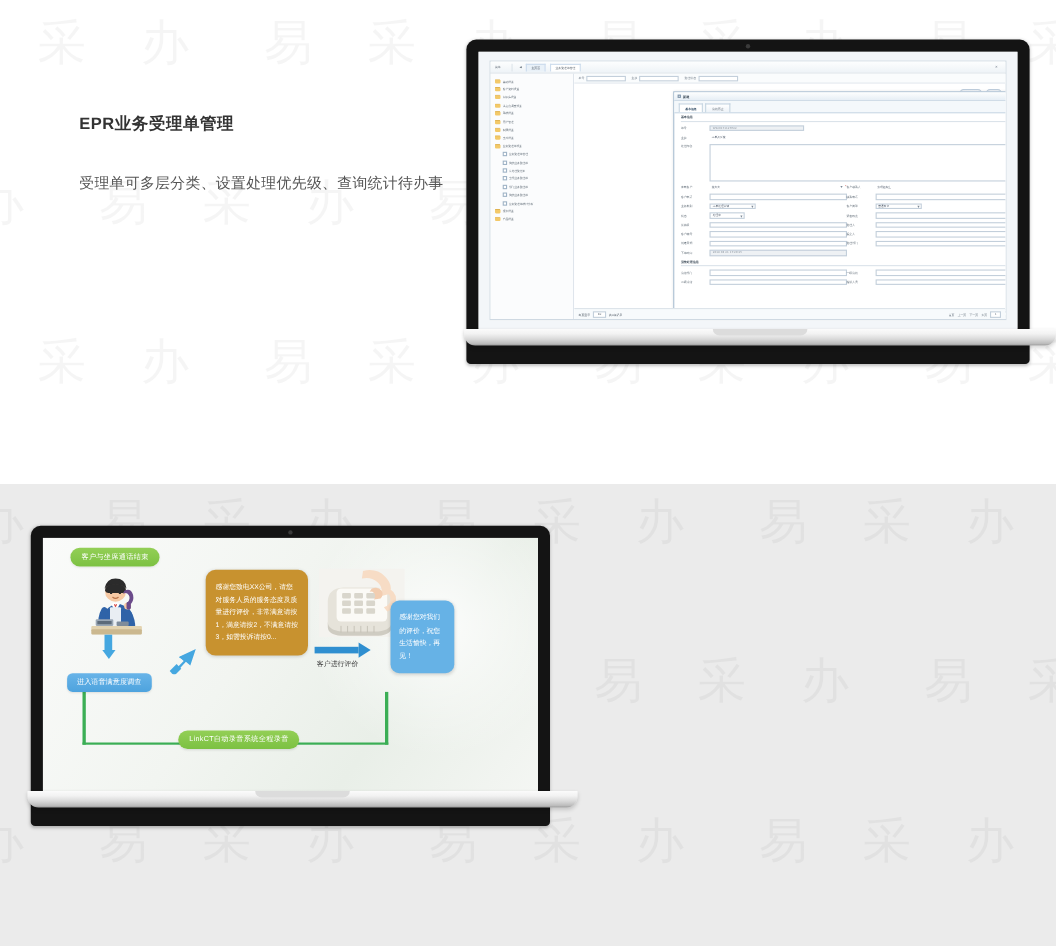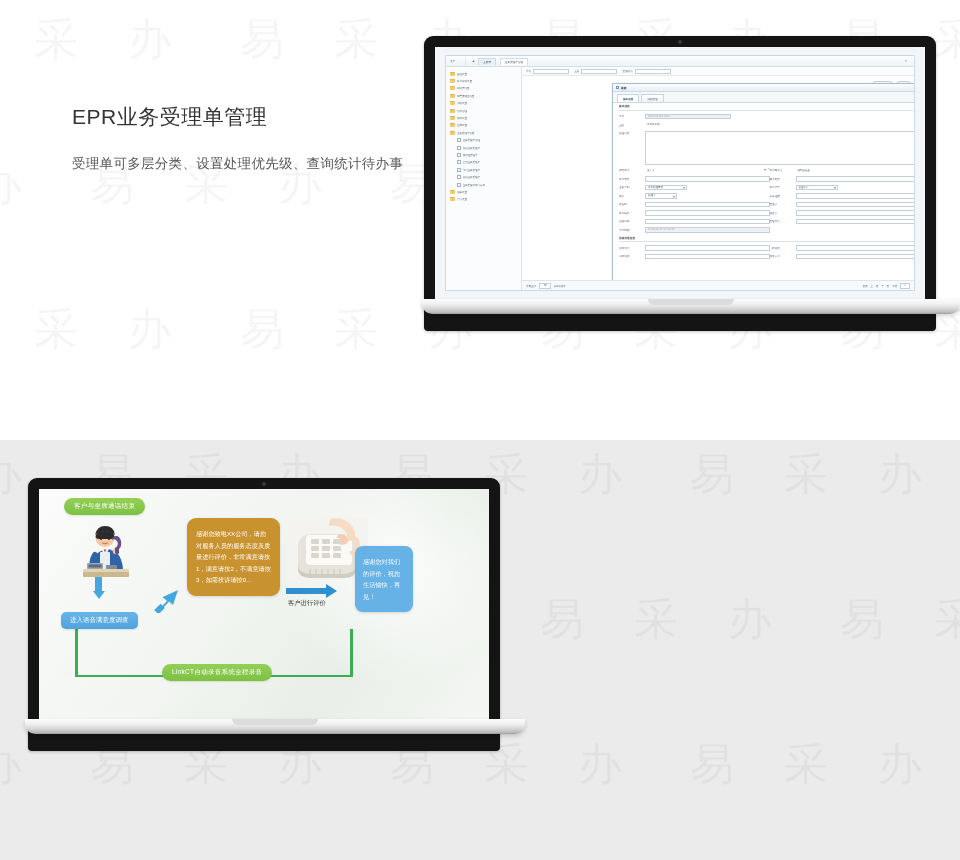--- a/index.html
+++ b/index.html
@@ -27,22 +27,22 @@
   }
 
   
   .section{ position:absolute; left:0; width:960px; }
   #sec-top{ top:0; height:440px; background:#ffffff; }
   #sec-bottom{ top:440px; height:420px; background:#ebebeb; }
 
   
   .textblock{ position:absolute; z-index:8; }
   .tb-title{
-    font-size:21px; color:#333333; font-weight:400;
-    margin-bottom:18px; letter-spacing:0.5px;
+    font-size:15px; color:#333333; font-weight:700;
+    margin-bottom:30px; letter-spacing:0.5px;
   }
   .tb-body p{
     font-size:13.5px; color:#555555; line-height:30px;
     letter-spacing:0.3px;
   }
   #text-top{ left:72px; top:103px; width:370px; }
 
   
   .laptop{ position:absolute; z-index:7; }
   .lid{

